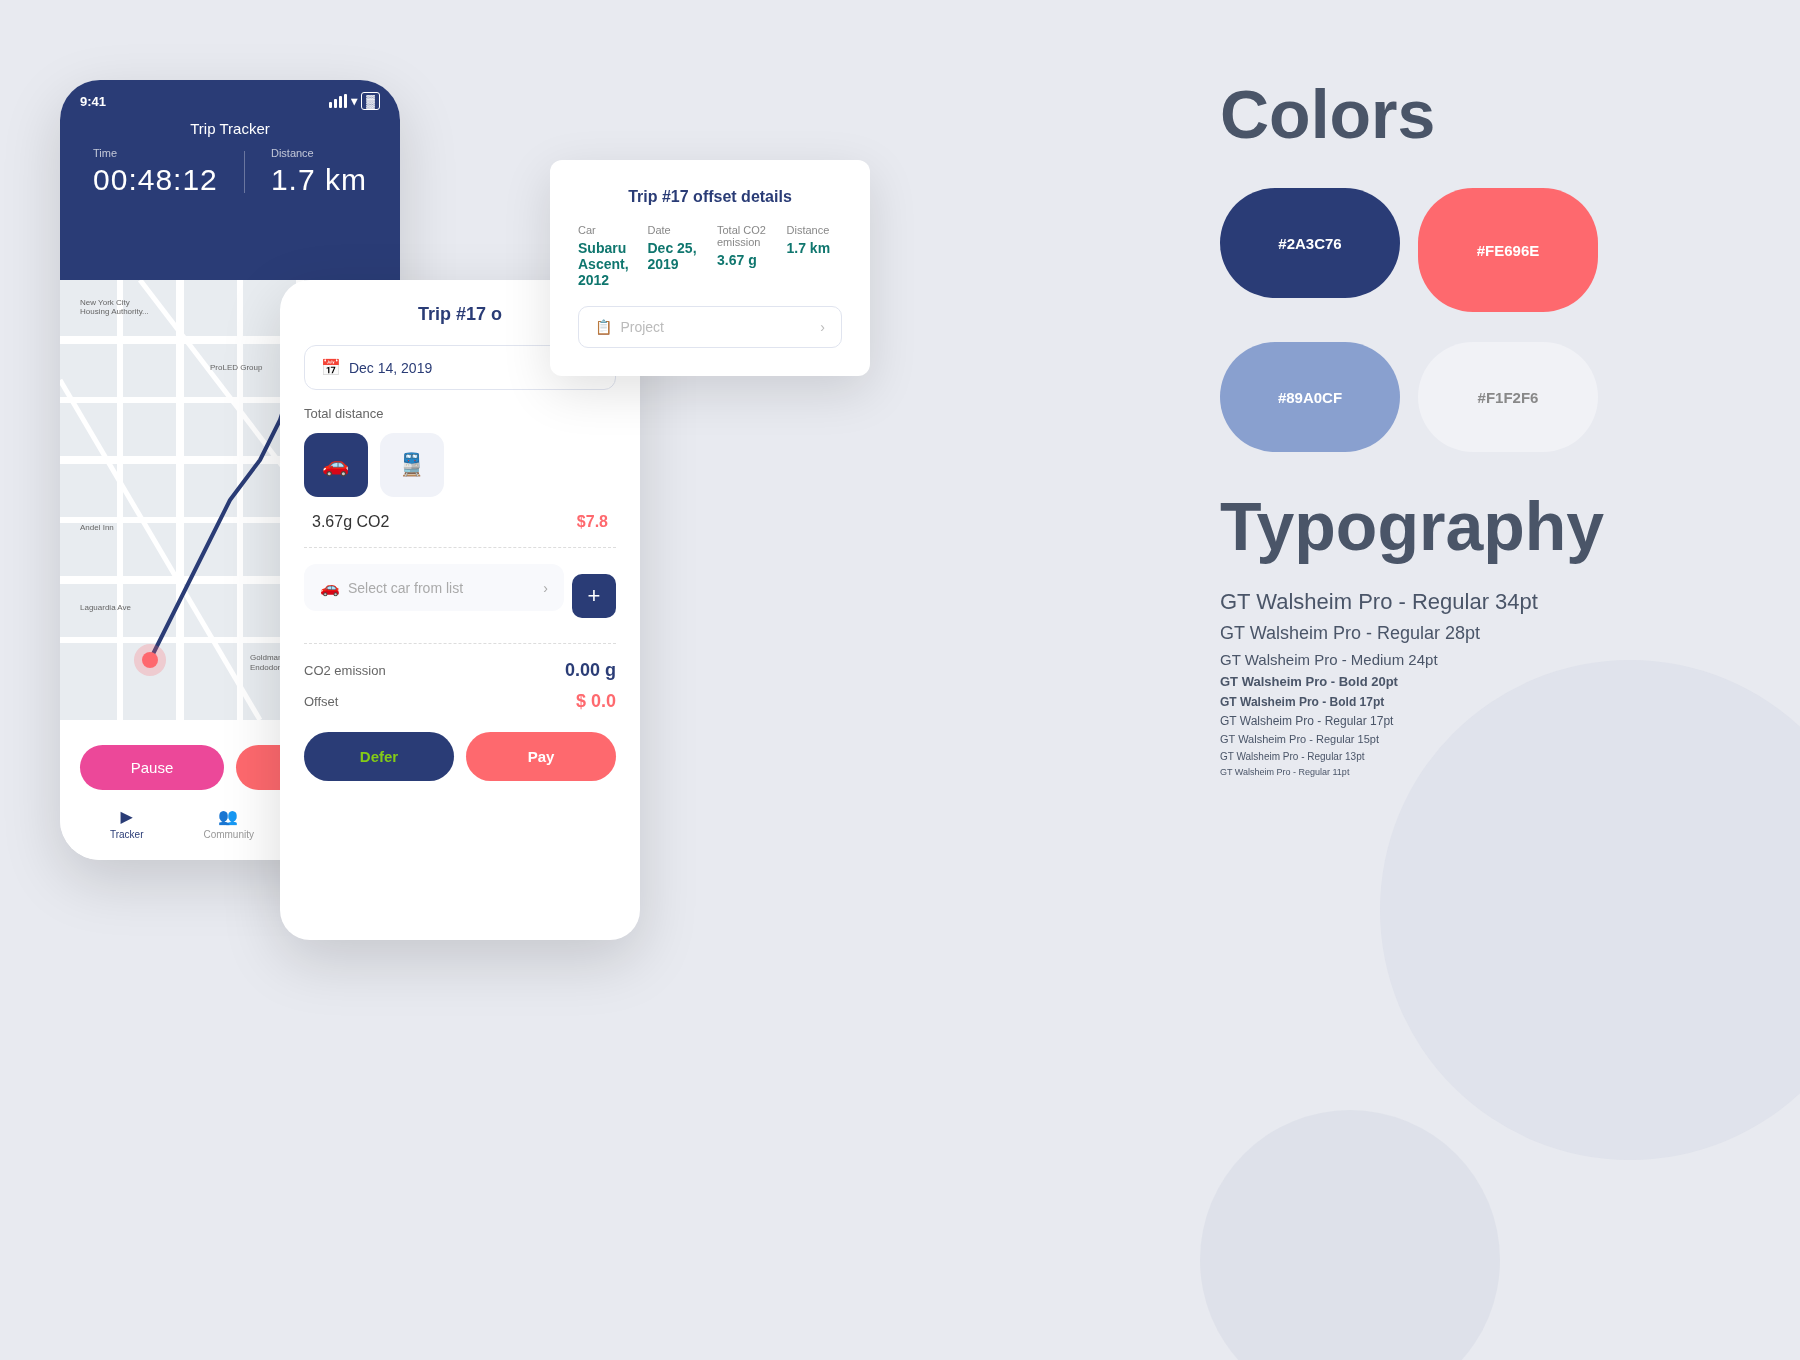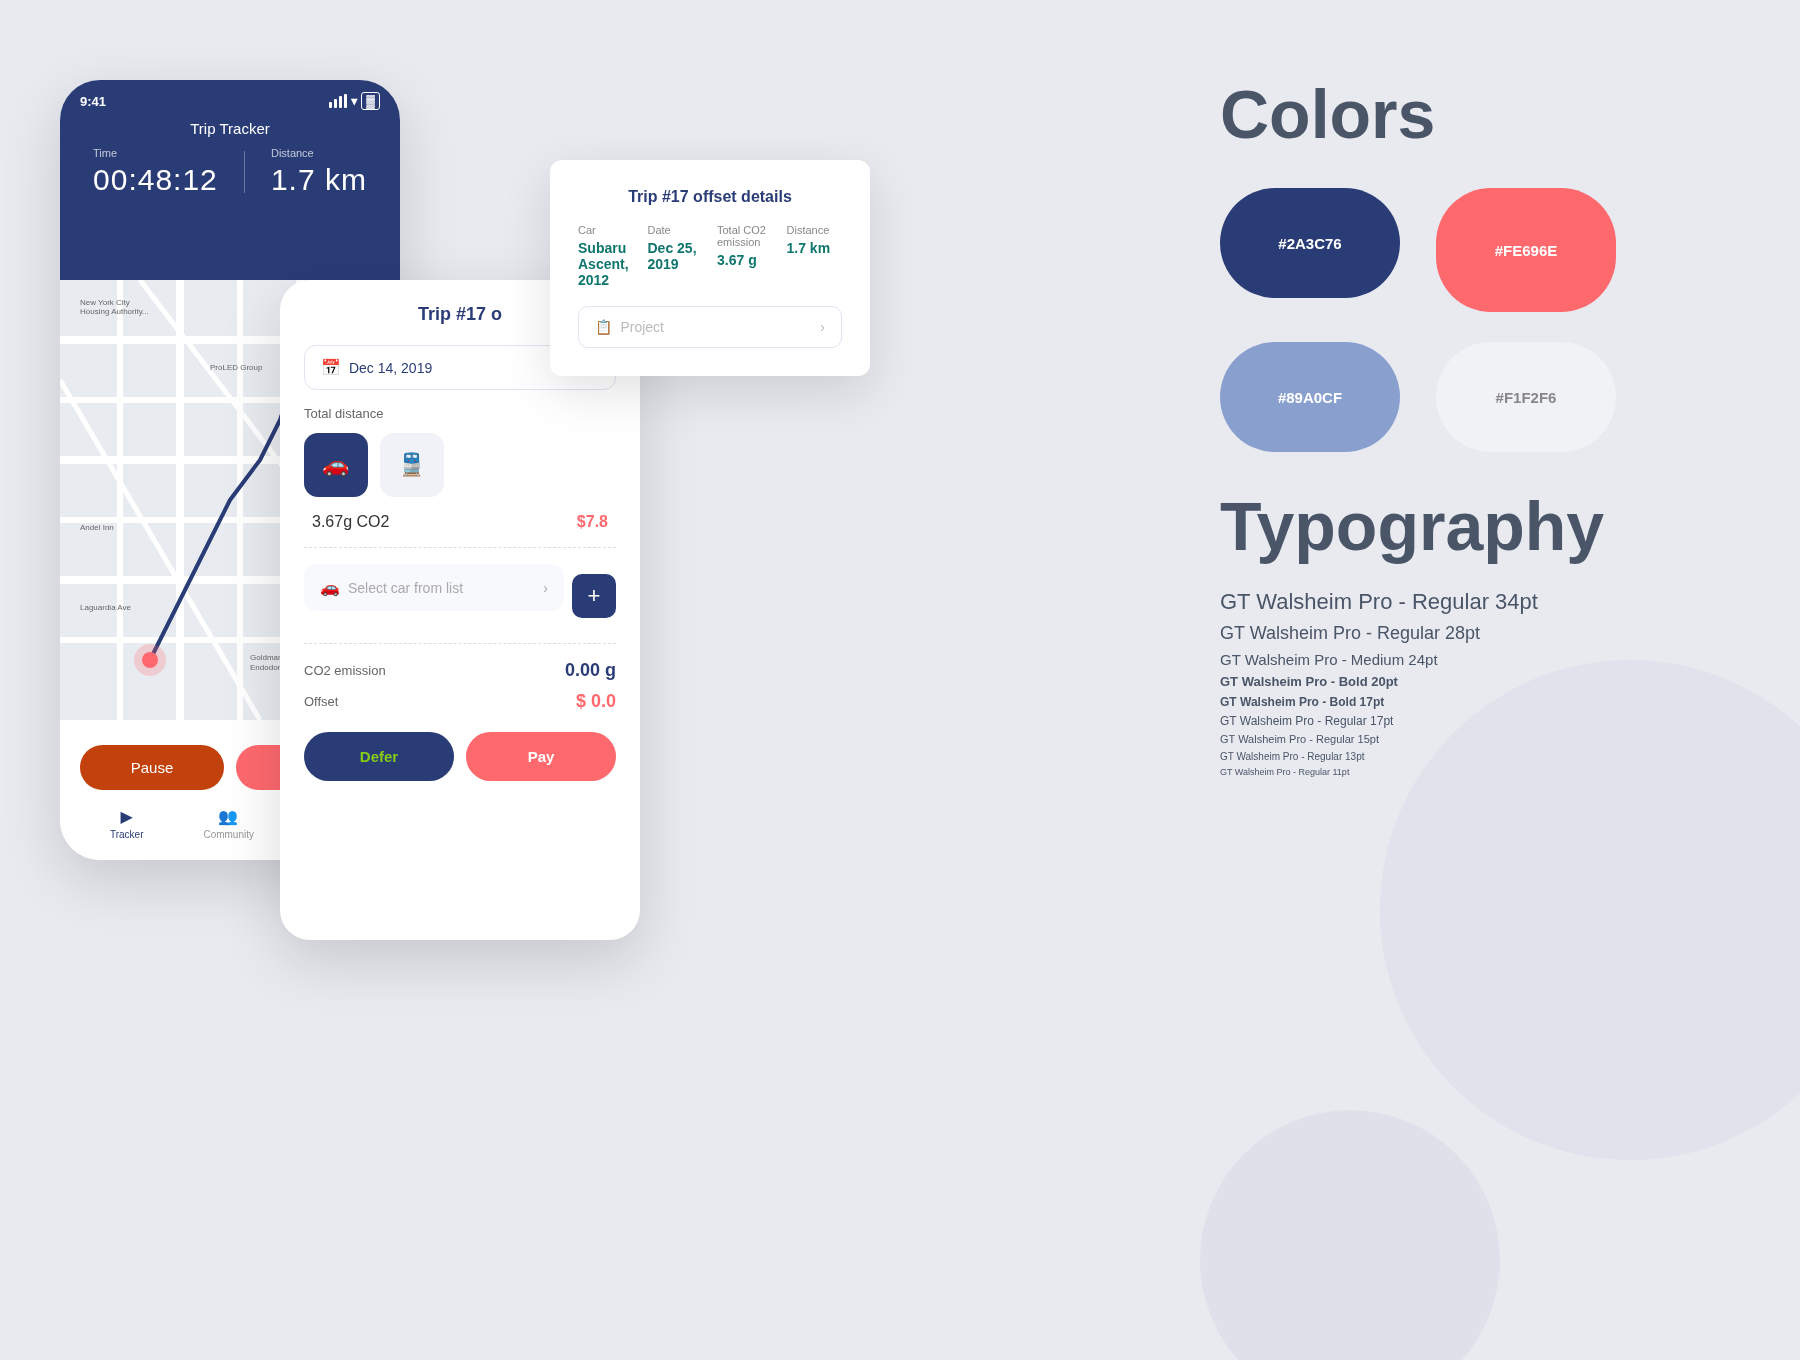--- a/index.html
+++ b/index.html
@@ -94,21 +94,21 @@
       position: absolute;
       bottom: 70px;
       left: 0; right: 0;
       display: flex;
       justify-content: center;
       gap: 12px;
       padding: 0 20px;
     }
     .btn-pause {
       flex: 1;
-      background: #c2410c;
+      background: #ec4899;
       color: white;
       border: none;
       border-radius: 25px;
       padding: 14px;
       font-size: 15px;
       font-weight: 500;
       cursor: pointer;
     }
     .btn-end {
       flex: 1;
@@ -342,21 +342,21 @@
     
     .section-title {
       font-size: 68px;
       font-weight: 800;
       color: #4a5568;
       margin-bottom: 40px;
       line-height: 1;
     }
     .colors-row {
       display: flex;
-      gap: 36px;
+      gap: 18px;
       margin-bottom: 30px;
     }
     .color-blob {
       display: flex;
       align-items: center;
       justify-content: center;
       color: white;
       font-size: 15px;
       font-weight: 600;
       cursor: default;

